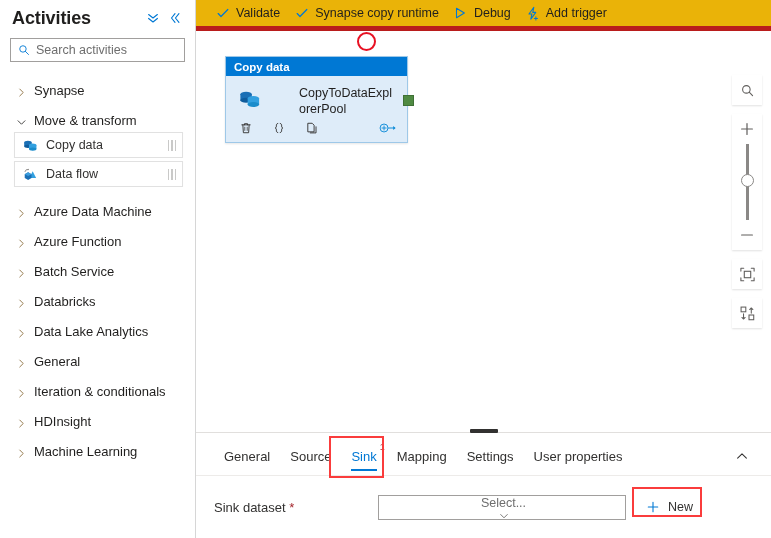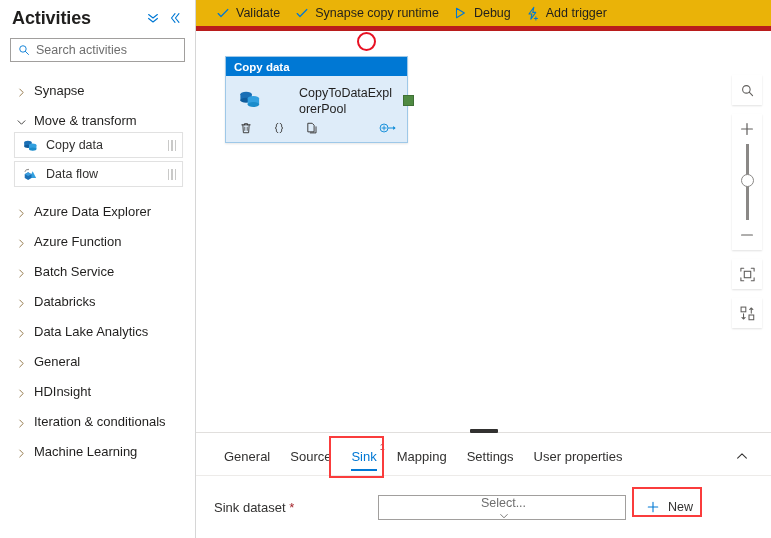--- a/index.html
+++ b/index.html
@@ -523,21 +523,21 @@
             <i></i>
           </span>
       </div>
 
       <div class="tree-group">
         <span class="chev">
           <svg width="11" height="11" viewBox="0 0 16 16">
               <path d="M5.5 3L10.5 8l-5 5" stroke="#8a6d3b" stroke-width="1.3" fill="none" stroke-linecap="round" stroke-linejoin="round"></path>
             </svg>
         </span>
-        <span class="glabel">Azure Data Explorer</span>
+        <span class="glabel">Azure Data Machine</span>
       </div>
 
       <div class="tree-group">
         <span class="chev">
           <svg width="11" height="11" viewBox="0 0 16 16">
               <path d="M5.5 3L10.5 8l-5 5" stroke="#8a6d3b" stroke-width="1.3" fill="none" stroke-linecap="round" stroke-linejoin="round"></path>
             </svg>
         </span>
         <span class="glabel">Azure Function</span>
       </div>
@@ -577,30 +577,30 @@
         </span>
         <span class="glabel">General</span>
       </div>
 
       <div class="tree-group">
         <span class="chev">
           <svg width="11" height="11" viewBox="0 0 16 16">
               <path d="M5.5 3L10.5 8l-5 5" stroke="#8a6d3b" stroke-width="1.3" fill="none" stroke-linecap="round" stroke-linejoin="round"></path>
             </svg>
         </span>
+        <span class="glabel">Iteration &amp; conditionals</span>
+      </div>
+
+      <div class="tree-group">
+        <span class="chev">
+          <svg width="11" height="11" viewBox="0 0 16 16">
+              <path d="M5.5 3L10.5 8l-5 5" stroke="#8a6d3b" stroke-width="1.3" fill="none" stroke-linecap="round" stroke-linejoin="round"></path>
+            </svg>
+        </span>
         <span class="glabel">HDInsight</span>
-      </div>
-
-      <div class="tree-group">
-        <span class="chev">
-          <svg width="11" height="11" viewBox="0 0 16 16">
-              <path d="M5.5 3L10.5 8l-5 5" stroke="#8a6d3b" stroke-width="1.3" fill="none" stroke-linecap="round" stroke-linejoin="round"></path>
-            </svg>
-        </span>
-        <span class="glabel">Iteration &amp; conditionals</span>
       </div>
 
       <div class="tree-group">
         <span class="chev">
           <svg width="11" height="11" viewBox="0 0 16 16">
               <path d="M5.5 3L10.5 8l-5 5" stroke="#8a6d3b" stroke-width="1.3" fill="none" stroke-linecap="round" stroke-linejoin="round"></path>
             </svg>
         </span>
         <span class="glabel">Machine Learning</span>
       </div>

